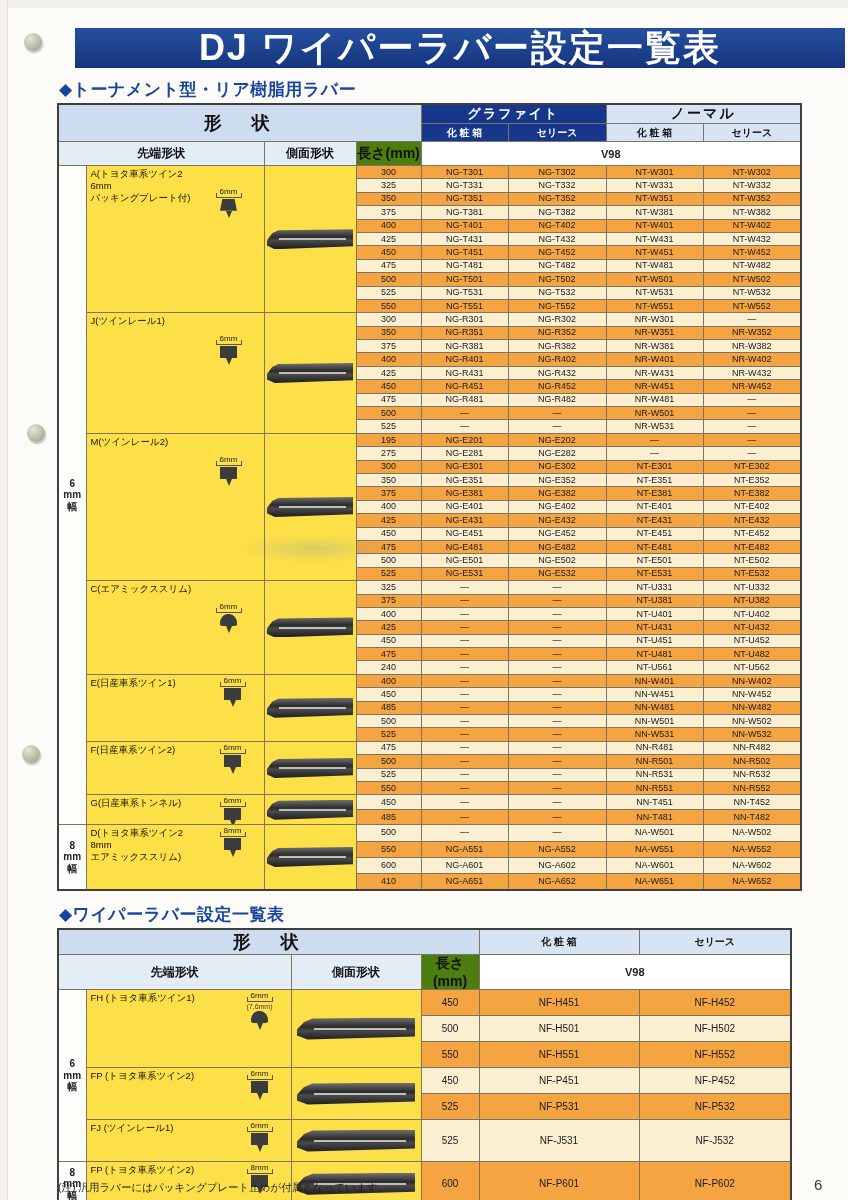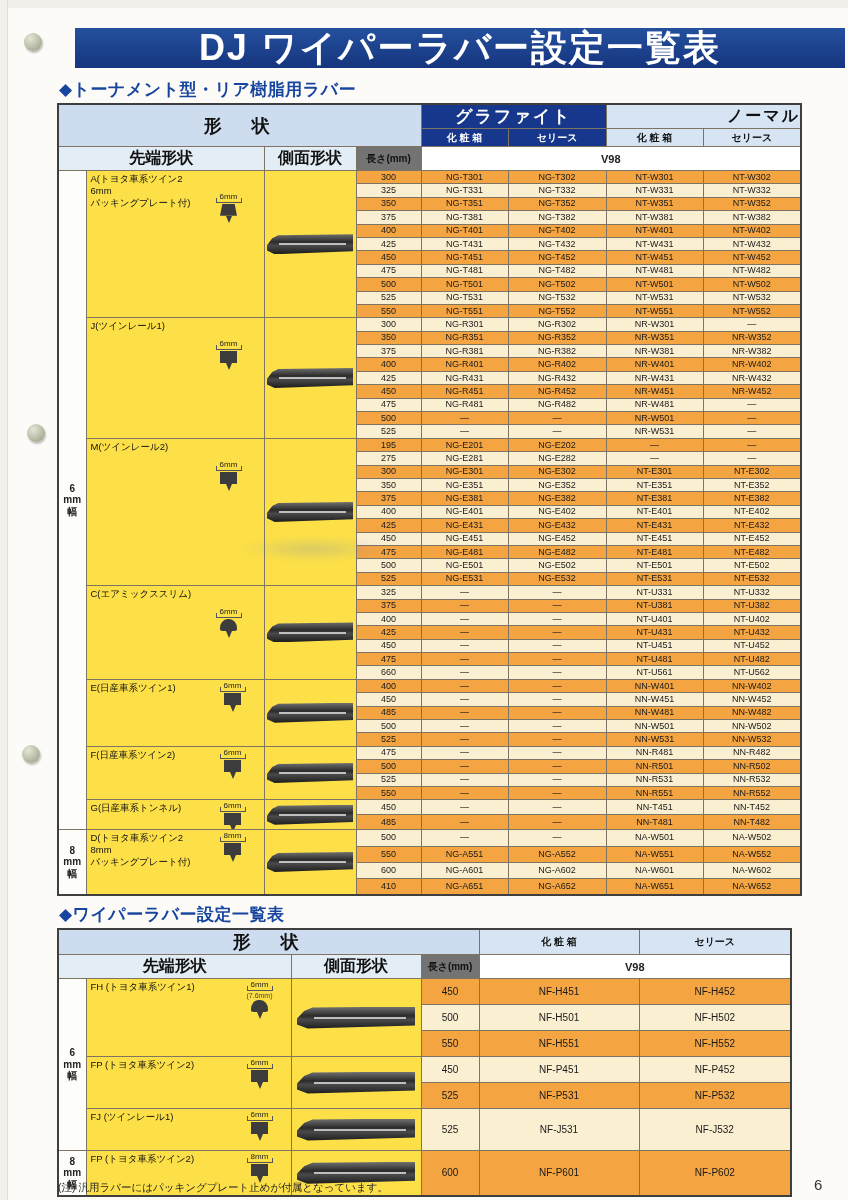--- a/index.html
+++ b/index.html
@@ -14,26 +14,26 @@
   .sec-heading{position:absolute;color:#16449e;font-size:17px;font-weight:bold;letter-spacing:.5px;}
   #heading1{left:59px;top:78px;}
   #heading2{left:59px;top:903px;}
   table{border-collapse:collapse;table-layout:fixed;position:absolute;background:#fff;}
   #table1{left:57px;top:103px;width:743px;}
   #table2{left:57px;top:928px;width:733px;}
   th,td{border:1px solid #7d7464;padding:0;text-align:center;vertical-align:middle;overflow:hidden;}
   table{border:2px solid #3f3f3f;}
   th{font-weight:bold;}
   .h-shape{background:#cddcee;font-size:18px;letter-spacing:6px;color:#111;}
-  .h-graphite{background:#17378c;color:#fff;font-size:17px;letter-spacing:2px;}
+  .h-graphite{background:#17378c;color:#fff;font-size:13px;letter-spacing:2px;}
   .h-gsub{background:#17378c;color:#fff;font-size:10px;height:17px;}
-  .h-normal{background:#d6e4f3;color:#111;font-size:16px;letter-spacing:2px;text-align:right;}
+  .h-normal{background:#d6e4f3;color:#111;font-size:14px;letter-spacing:2px;}
   .h-nsub{background:#d6e4f3;color:#111;font-size:10px;height:17px;}
-  .h-sub{background:#e3edf6;color:#111;font-size:16px;height:23px;}
-  .h-len{background:#737373;color:#111;font-size:10px;}
+  .h-sub{background:#e3edf6;color:#111;font-size:12px;height:23px;}
+  .h-len{background:#4d7c0f;color:#111;font-size:14px;}
   .h-v98{background:#ffffff;font-size:11px;font-weight:bold;color:#222;}
   tr.row-orange td.dcell{background:#F4A441;}
   tr.row-cream td.dcell{background:#FBEFD2;}
   td.dcell{font-size:9px;line-height:1;color:#1a1a1a;font-weight:500;}
   #table1 tbody tr{height:13.4px;}
   #table1 tbody tr.tall-row{height:15px;}
   #table1 tbody tr.mid-row{height:16.2px;}
   #table2 tbody tr.t2-row{height:26px;}
   #table2 tbody tr.t2-tall{height:42px;}
   #table2 tbody tr.t2-tall2{height:45px;}
@@ -414,21 +414,21 @@
         <td class="dcell">NT-U452</td>
       </tr>
       <tr class="row-orange">
         <td class="dcell">475</td>
         <td class="dcell">—</td>
         <td class="dcell">—</td>
         <td class="dcell">NT-U481</td>
         <td class="dcell">NT-U482</td>
       </tr>
       <tr class="row-cream">
-        <td class="dcell">660</td>
+        <td class="dcell">240</td>
         <td class="dcell">—</td>
         <td class="dcell">—</td>
         <td class="dcell">NT-U561</td>
         <td class="dcell">NT-U562</td>
       </tr>
       <tr class="row-orange">
         <td class="tipcell" rowspan="5">
           <div class="seclabel">E(日産車系ツイン1)</div>
           <div class="tipicon pos-top">
             <div class="tipw">6mm</div>
@@ -539,21 +539,21 @@
       </tr>
       <tr class="row-cream mid-row">
         <td class="band" rowspan="4">
           <div class="bandtext">8
 mm
 幅</div>
         </td>
         <td class="tipcell" rowspan="4">
           <div class="seclabel">D(トヨタ車系ツイン2
   8mm
-  パッキングプレート付)</div>
+  エアミックススリム)</div>
           <div class="tipicon pos-top">
             <div class="tipw">8mm</div>
             <div class="blob"></div>
             <div class="tiparrow"></div>
           </div>
         </td>
         <td class="sidecell" rowspan="4">
           <div class="blade"></div>
         </td>
         <td class="dcell">500</td>

